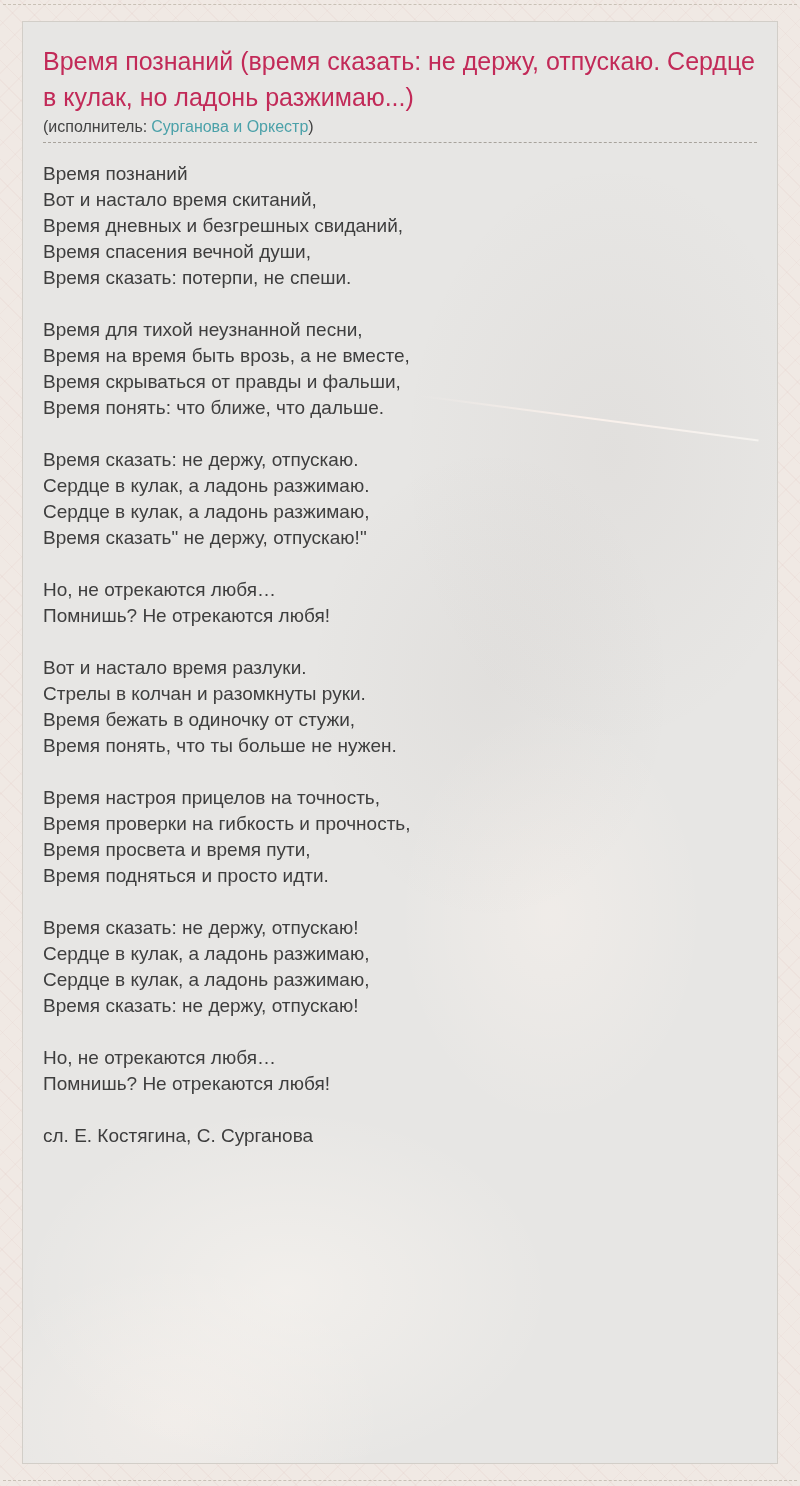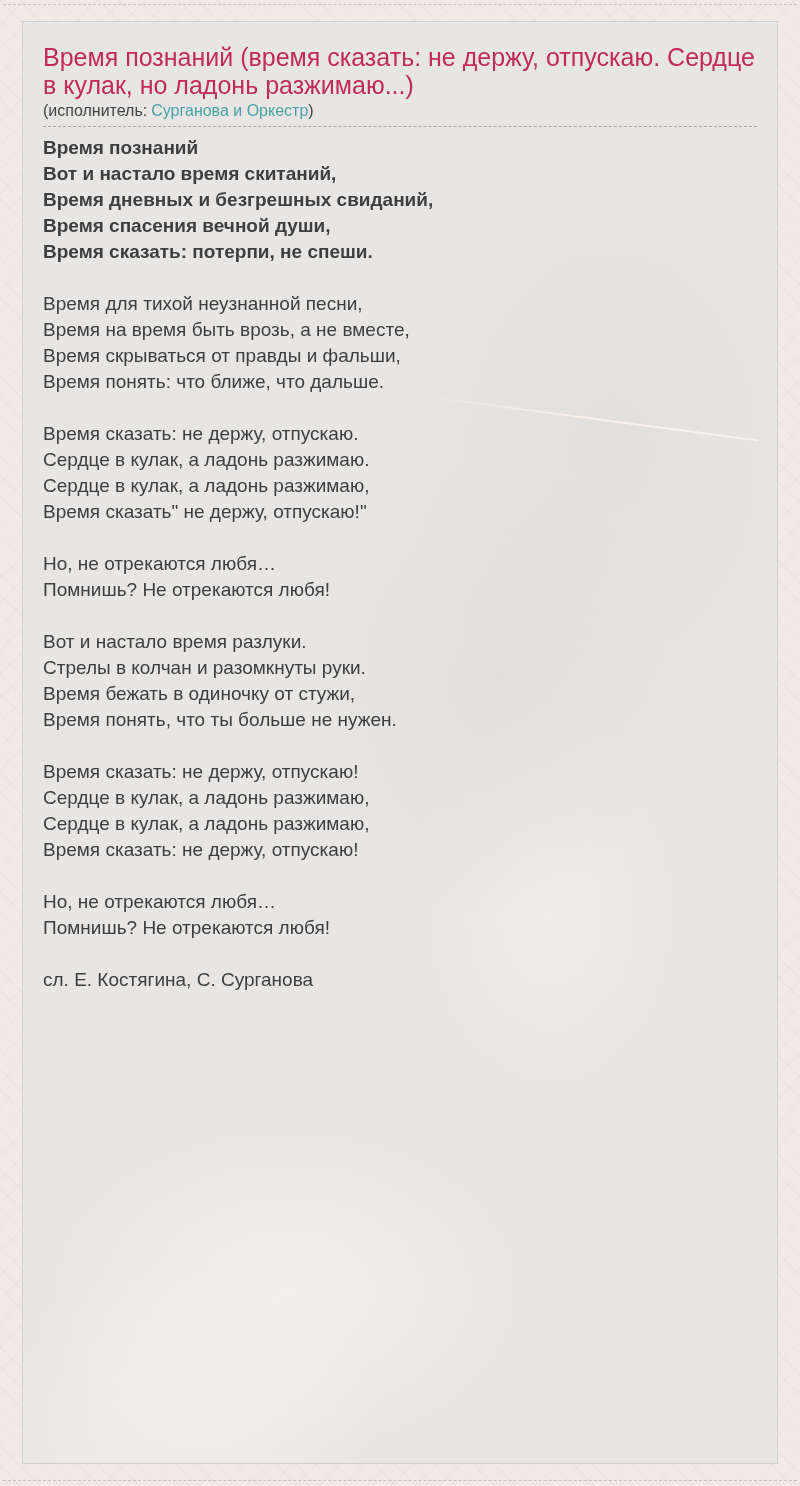--- a/index.html
+++ b/index.html
@@ -54,21 +54,21 @@
     background: linear-gradient(90deg, rgba(255,244,238,0.0), rgba(255,244,238,0.85), rgba(255,252,248,0.6));
     transform: rotate(7.5deg);
     pointer-events: none;
   }
 
   .content { position: relative; z-index: 1; }
 
   h1.song-title {
     margin: 4px 0 2px 0;
     font-size: 25px;
-    line-height: 28px;
+    line-height: 36px;
     font-weight: normal;
     color: #c22a58;
   }
   .performer-line {
     font-size: 16px;
     line-height: 20px;
     color: #434343;
     margin: 2px 0 6px 0;
     padding-bottom: 5px;
     border-bottom: 1px dashed #a8a39c;
@@ -82,21 +82,21 @@
 
   .lyrics { margin: 0; }
   .lyrics p.stanza,
   p.lyrics-line {
     margin: 26px 0 0 0;
     font-size: 19px;
     line-height: 26px;
     color: #3e3e3e;
     white-space: pre-line;
   }
-  .lyrics p.stanza:first-child { margin-top: 8px; font-weight: bold; }
+  .lyrics p.stanza:first-child { margin-top: 18px; }
 </style>
 </head>
 <body>
 
 <div class="paper">
   <div class="photo-hint"></div>
   <div class="bow-line"></div>
 
   <div class="content">
     <h1 class="song-title">Время познаний (время сказать: не держу, отпускаю. Сердце в кулак, но ладонь разжимаю...)</h1>
@@ -118,20 +118,24 @@
         <p class="stanza">Время сказать: не держу, отпускаю.
 Сердце в кулак, а ладонь разжимаю.
 Сердце в кулак, а ладонь разжимаю,
 Время сказать" не держу, отпускаю!"</p>
         <p class="stanza">Но, не отрекаются любя…
 Помнишь? Не отрекаются любя!</p>
         <p class="stanza">Вот и настало время разлуки.
 Стрелы в колчан и разомкнуты руки.
 Время бежать в одиночку от стужи,
 Время понять, что ты больше не нужен.</p>
+        <p class="stanza">Время настроя прицелов на точность,
+Время проверки на гибкость и прочность,
+Время просвета и время пути,
+Время подняться и просто идти.</p>
         <p class="stanza">Время сказать: не держу, отпускаю!
 Сердце в кулак, а ладонь разжимаю,
 Сердце в кулак, а ладонь разжимаю,
 Время сказать: не держу, отпускаю!</p>
         <p class="stanza">Но, не отрекаются любя…
 Помнишь? Не отрекаются любя!</p>
       </div>
 
 
     <p class="lyrics-line">сл. Е. Костягина, С. Сурганова</p>

